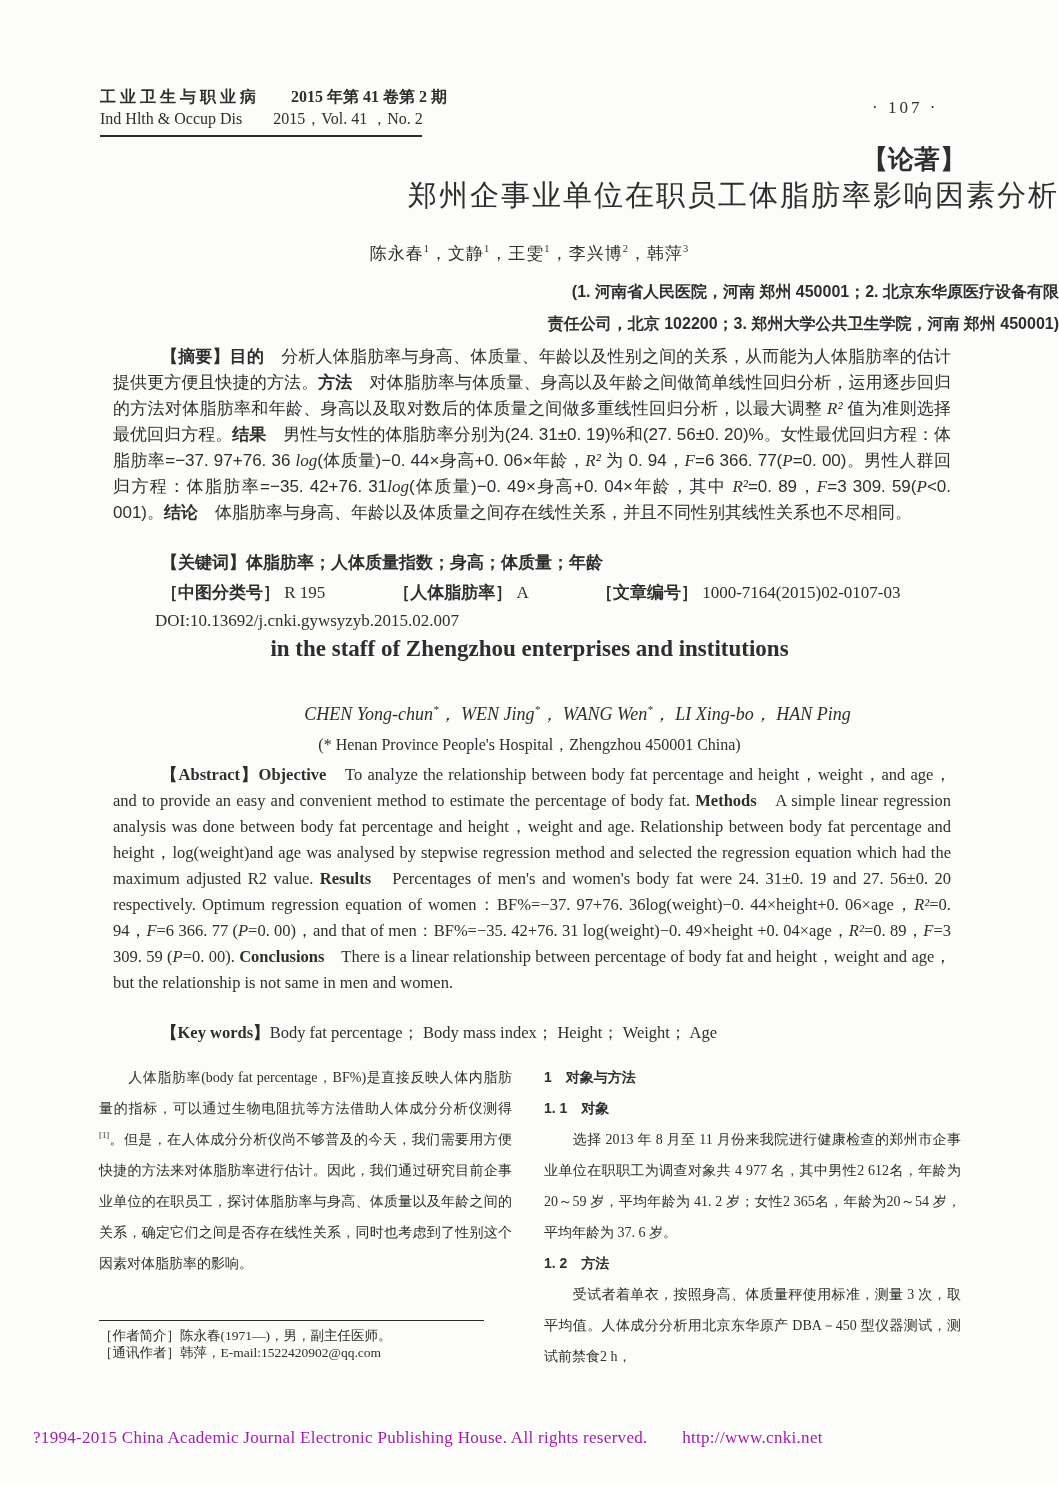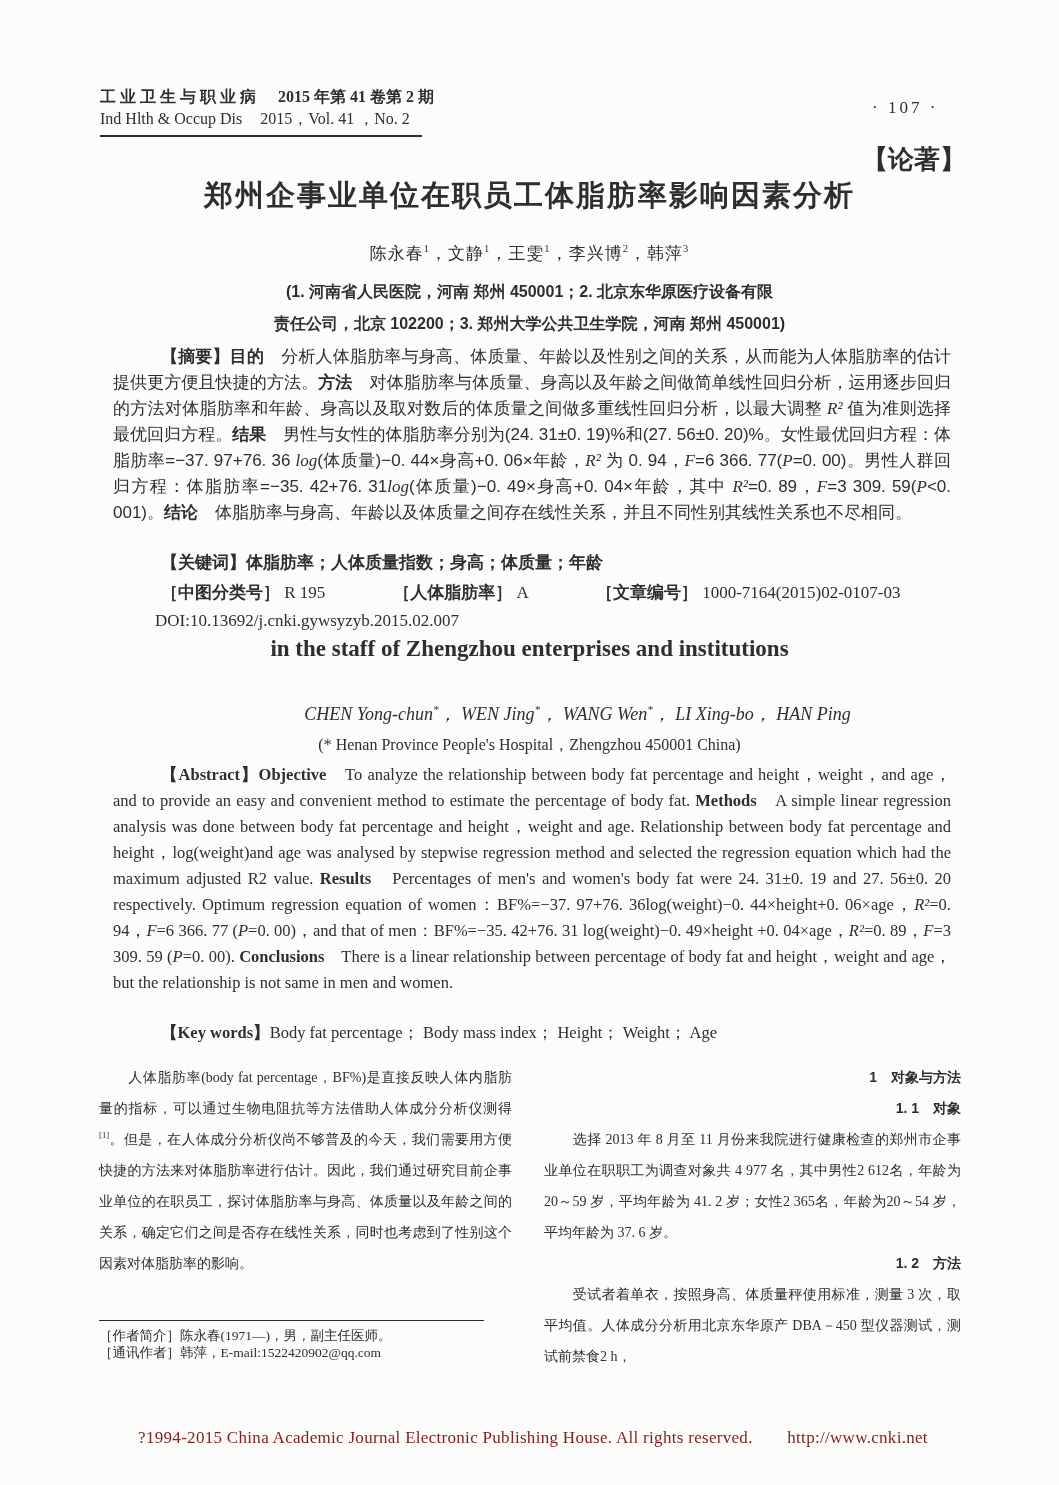--- a/index.html
+++ b/index.html
@@ -15,39 +15,39 @@
   .b{font-weight:bold;}
   .i{font-style:italic;font-family:"Liberation Serif", serif;}
   sup{font-size:62%;line-height:0;vertical-align:super;}
 
   
   .masthead{
     position:absolute;left:100px;top:86px;width:322px;
     padding-bottom:5px;border-bottom:2px solid #2b2b2b;
     font-size:16px;line-height:22px;white-space:nowrap;
   }
-  .masthead .row{display:flex;gap:18px;}
+  .masthead .row{display:flex;gap:31px;}
   .jname-cn{font-family:"Liberation Sans", sans-serif;font-weight:bold;letter-spacing:4px;}
   .issue-cn{font-weight:bold;}
   .pagenum{position:absolute;left:872px;top:98px;font-size:17px;letter-spacing:3px;}
   .article-type{
     position:absolute;left:862px;top:142px;
     font-size:26px;font-weight:bold;
     font-family:"Liberation Sans", sans-serif;
   }
 
   
   .title-cn{
     position:absolute;left:0;top:176px;width:100%;
-    text-align:center;font-size:29px;font-weight:bold;
+    text-align:right;font-size:29px;font-weight:normal;
     font-family:"Liberation Sans", sans-serif;letter-spacing:2px;margin:0;
   }
   .authors-cn{position:absolute;left:0;top:242px;width:100%;text-align:center;font-size:17px;letter-spacing:1px;}
   .affil-cn{
-    position:absolute;left:0;top:276px;width:100%;text-align:center;
+    position:absolute;left:0;top:276px;width:100%;text-align:right;
     font-size:16px;line-height:32px;font-weight:bold;
     font-family:"Liberation Sans", sans-serif;
   }
 
   
   .abstract-cn{
     position:absolute;left:113px;top:344px;width:838px;margin:0;
     font-size:17px;line-height:26px;text-align:justify;text-indent:48px;
     font-family:"Liberation Sans", sans-serif;
   }
@@ -72,30 +72,30 @@
     position:absolute;left:113px;top:762px;width:838px;margin:0;
     font-size:16.5px;line-height:26px;text-align:justify;text-indent:48px;
   }
   .keywords-en{position:absolute;left:113px;top:1022px;width:838px;font-size:16.5px;text-indent:48px;}
 
   
   .col{position:absolute;top:1062px;font-size:14px;line-height:31px;text-align:justify;}
   .col p{margin:0;}
   .col-left{left:99px;width:413px;}
   .col-right{left:544px;width:417px;}
-  .sec-h{font-weight:bold;font-family:"Liberation Sans", sans-serif;text-align:right;}
+  .sec-h{font-weight:bold;font-family:"Liberation Sans", sans-serif;text-align:left;}
 
   
   .footnote{position:absolute;left:99px;top:1320px;width:420px;font-size:13.5px;line-height:17px;}
   .footnote-rule{width:385px;border-top:1.5px solid #2b2b2b;margin-bottom:6px;}
 
   
   .footer{
     position:absolute;left:33px;top:1426px;width:1000px;
-    font-size:17px;color:#7f1d1d;letter-spacing:0.3px;text-align:center;
+    font-size:17px;color:#a21caf;letter-spacing:0.3px;
   }
 </style>
 </head>
 <body>
 
 <div class="page">
 
   <div class="masthead">
     <div class="row">
       <span class="jname-cn">工业卫生与职业病</span>

